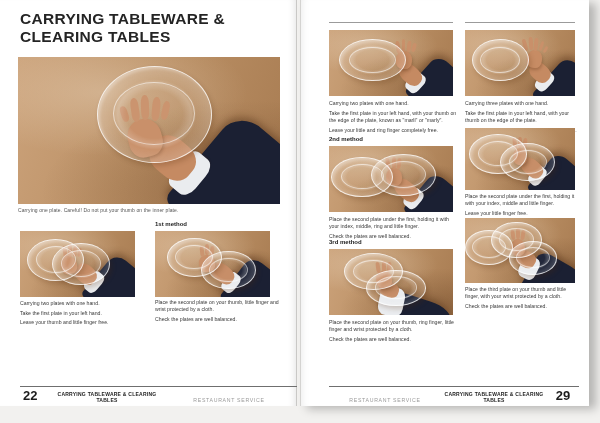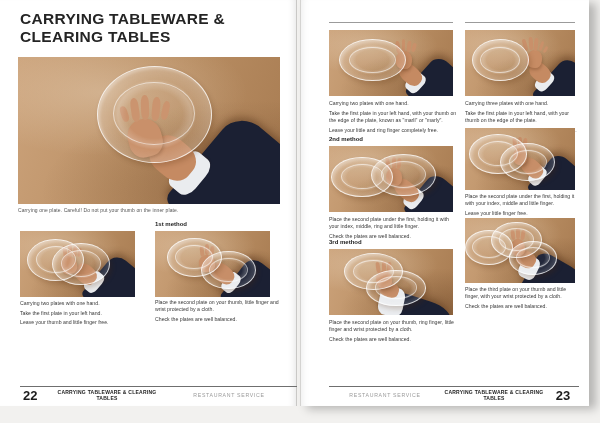--- a/index.html
+++ b/index.html
@@ -31,21 +31,21 @@
   }
   .method-label { position: absolute; font-size: 6px; font-weight: bold; color: #222; }
   .caption { position: absolute; font-size: 5px; color: #555; letter-spacing: .1px; }
   .body-text { position: absolute; font-size: 5.2px; line-height: 1.38; color: #3a3a3a; }
   .body-text p { margin: 0 0 2.5px; }
   .toprule { position: absolute; top: 22px; height: 1px; background: #9b9b9b; }
 
   
   .footer {
     position: absolute; bottom: 3px; height: 17px;
-    border-top: 1px solid #6f6f6f; display: flex; align-items: center;
+    border-top: 1px solid #6f6f6f; display: flex; align-items: flex-end;
   }
   .f-divider { width: 1px; background: #6f6f6f; }
   .f-num { font-size: 13px; font-weight: bold; color: #1c1c1c; display: flex; align-items: center; }
   .f-chapter {
     font-size: 5px; font-weight: bold; letter-spacing: .25px; color: #222;
     display: flex; align-items: center; justify-content: center; text-align: center;
   }
   .f-series {
     font-size: 5.2px; color: #9a9a9a; letter-spacing: .7px;
     display: flex; align-items: center; justify-content: center;
@@ -263,16 +263,16 @@
     <div class="body-text" style="left:164px;top:286px;width:116px">
       <p>Place the third plate on your thumb and little finger, with your wrist protected by a cloth.</p>
       <p>Check the plates are well balanced.</p>
     </div>
 
     <div class="footer" style="left:28px;width:250px">
       <div class="f-series" style="flex:1">RESTAURANT SERVICE</div>
       <div class="f-divider"></div>
       <div class="f-chapter" style="width:104px">CARRYING TABLEWARE &amp; CLEARING TABLES</div>
       <div class="f-divider"></div>
-      <div class="f-num" style="width:32px;justify-content:center">23</div>
+      <div class="f-num" style="width:32px;justify-content:center">29</div>
     </div>
   </div>
 </div>
 
 </body></html>

